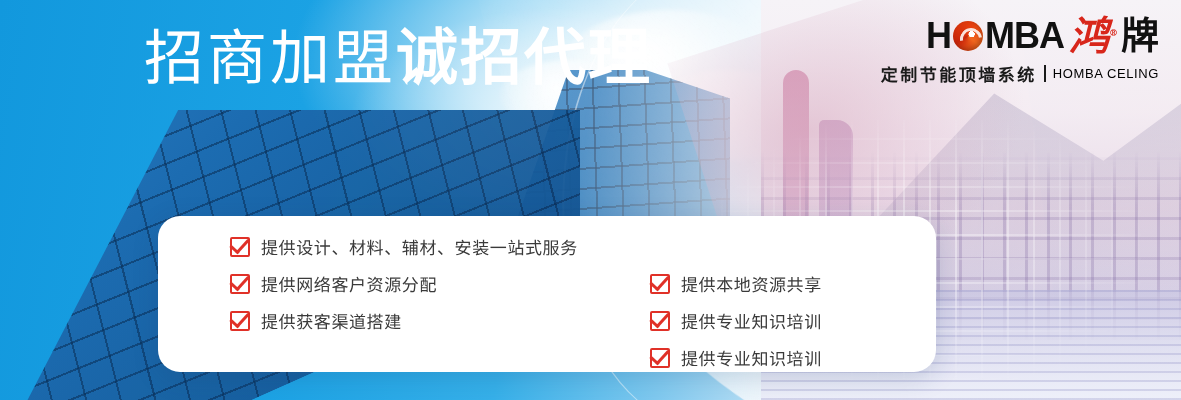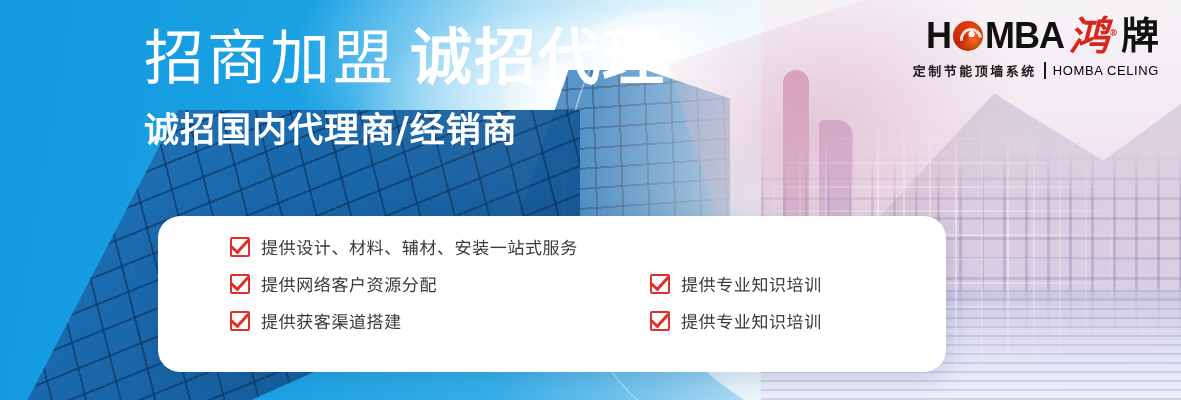--- a/index.html
+++ b/index.html
@@ -220,21 +220,21 @@
   }
   .logo-sub{
     margin-top:7px;
     display:flex;
     align-items:center;
     justify-content:flex-end;
     gap:7px;
     white-space:nowrap;
   }
   .logo-sub-cn{
-    font-size:13px;
+    font-size:17px;
     font-weight:bold;
     color:#1a1a1a;
     letter-spacing:2.5px;
     font-family:"DejaVu Sans","Liberation Sans",sans-serif;
   }
   .logo-sub-div{
     width:2px; height:17px;
     background:#1a1a1a;
   }
   .logo-sub-en{
@@ -258,42 +258,40 @@
   .h-light{
     font-size:60px;
     font-weight:400;
     letter-spacing:3px;
     font-family:"DejaVu Sans","Liberation Sans",sans-serif;
   }
   .h-bold{
     font-size:62px;
     font-weight:bold;
     letter-spacing:2px;
-    margin-left:14px;
     font-family:"DejaVu Sans","Liberation Sans",sans-serif;
   }
   .subhead{
     margin-top:12px;
     font-size:35px;
     font-weight:bold;
     color:#ffffff;
     letter-spacing:1px;
     font-family:"DejaVu Sans","Liberation Sans",sans-serif;
   }
 
   
   .card{
     position:absolute;
     left:158px; top:216px;
     width:778px; height:156px;
     background:#ffffff;
     border-radius:22px;
     box-shadow:0 6px 26px rgba(25,60,110,.18);
     z-index:5;
-    padding-left:10px;
   }
   .card-cols{
     position:absolute; inset:0;
   }
   .col-left{
     position:absolute;
     left:72px; top:12px;
   }
   .col-right{
     position:absolute;
@@ -368,21 +366,20 @@
       <span class="logo-sub-cn">定制节能顶墙系统</span>
       <span class="logo-sub-div"></span>
       <span class="logo-sub-en">HOMBA CELING</span>
     </div>
   </div>
 
   <div class="headline">
     <div class="headline-row">
       <span class="h-light">招商加盟</span><span class="h-bold">诚招代理</span>
     </div>
-    <div class="subhead">诚招国内代理商/经销商</div>
   </div>
 
   <div class="card">
     <div class="card-cols">
 
       <div class="col-left">
         <div class="feature">
           <span class="check"></span>
           <span class="feature-text">提供设计、材料、辅材、安装一站式服务</span>
         </div>
@@ -392,20 +389,24 @@
         </div>
         <div class="feature">
           <span class="check"></span>
           <span class="feature-text">提供获客渠道搭建</span>
         </div>
       </div>
 
       <div class="col-right">
         <div class="feature">
           <span class="check"></span>
+          <span class="feature-text">提供本地资源共享</span>
+        </div>
+        <div class="feature">
+          <span class="check"></span>
           <span class="feature-text">提供专业知识培训</span>
         </div>
         <div class="feature">
           <span class="check"></span>
           <span class="feature-text">提供专业知识培训</span>
         </div>
       </div>
 
     </div>
   </div>

